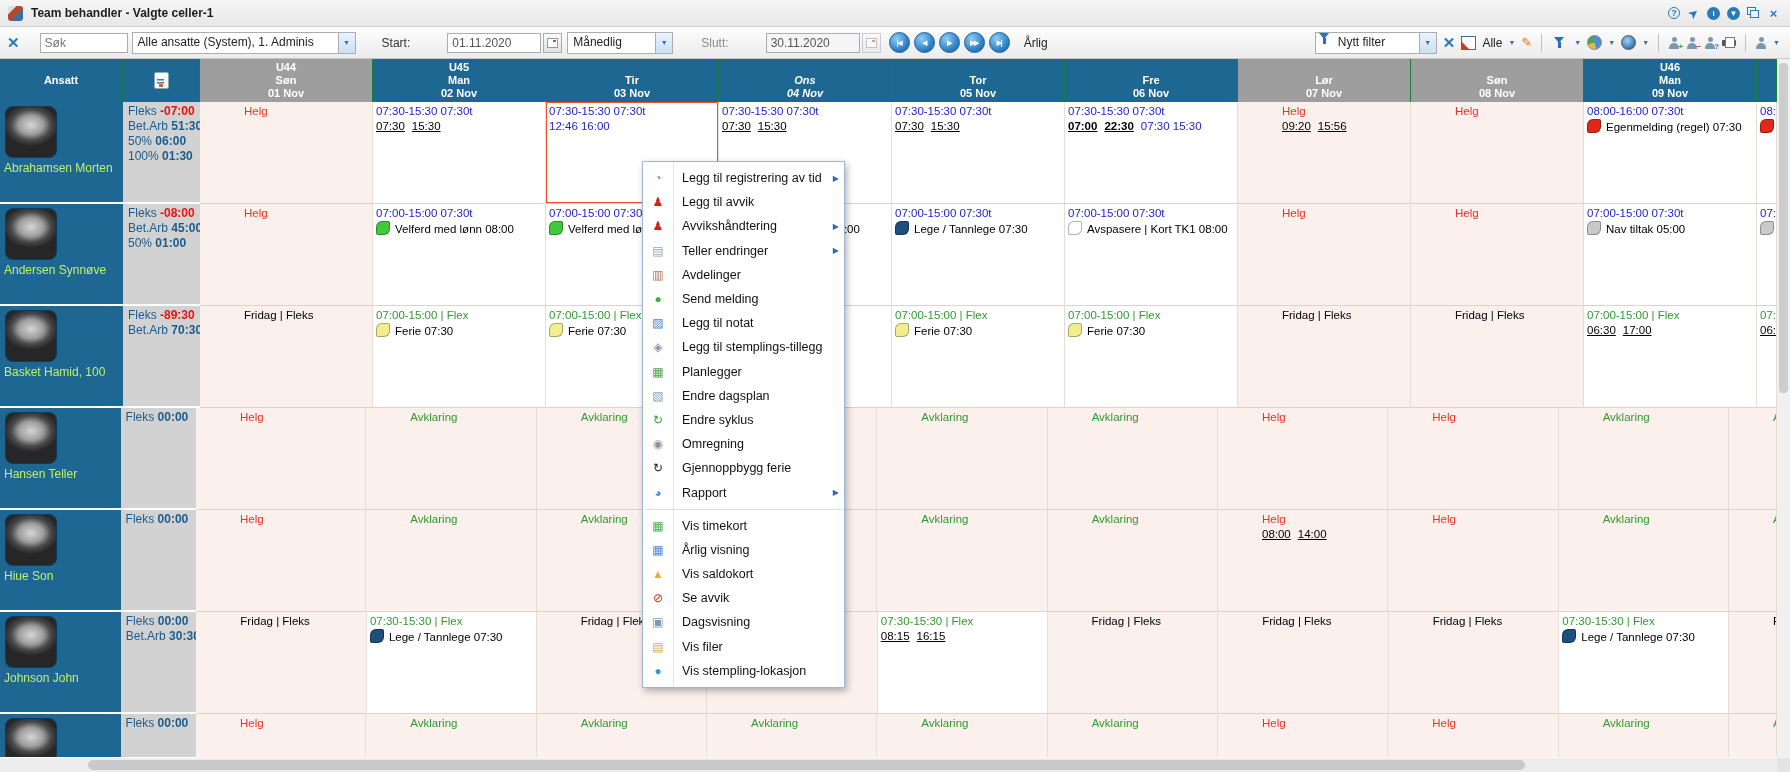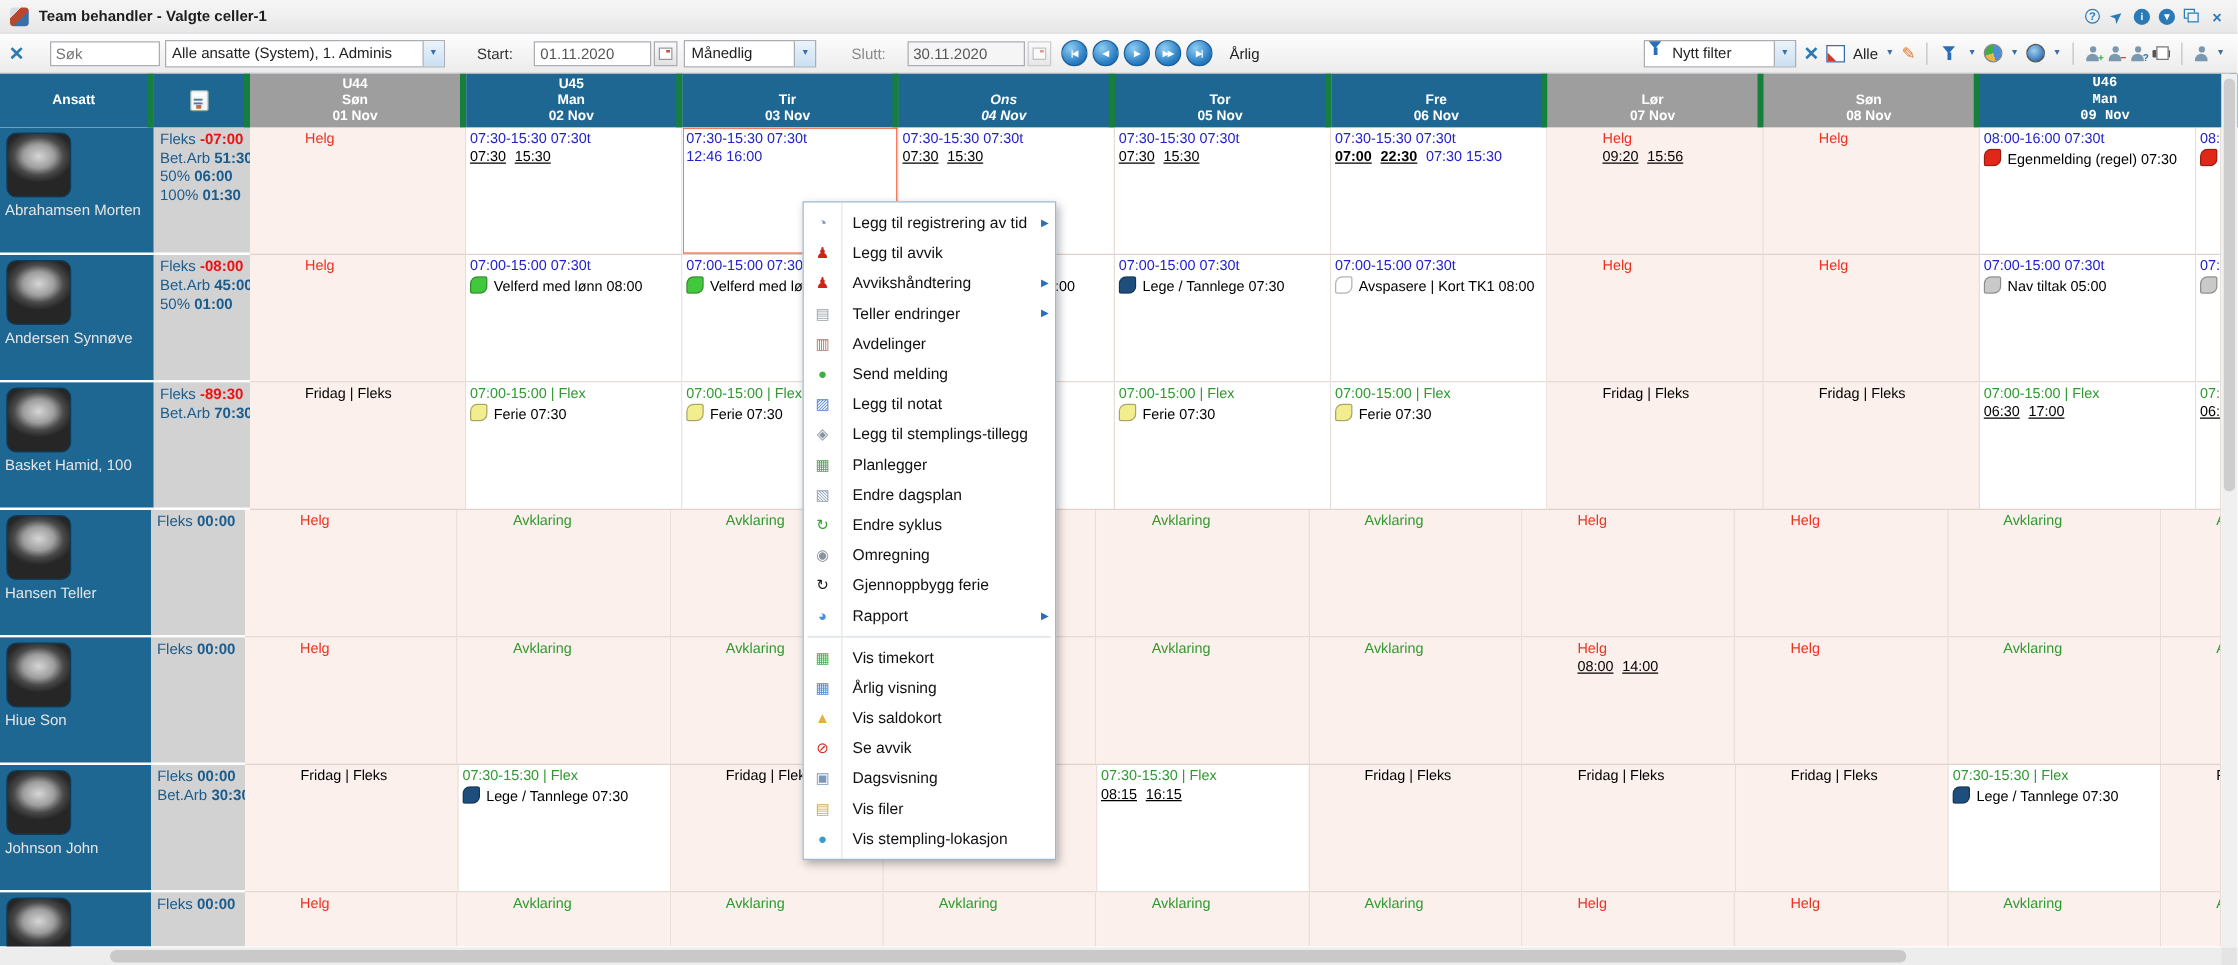--- a/index.html
+++ b/index.html
@@ -33,21 +33,21 @@
   input.tbi{height:18px;border:1px solid #abadb3;font-size:12px;padding:0 4px;color:#555;
     font-family:"Liberation Sans",sans-serif;margin-left:16px;}
   .search{width:78px;}
   .combo{display:flex;align-items:stretch;height:20px;border:1px solid #abadb3;background:#fff;}
   .combo .ctext{padding:2px 5px;white-space:nowrap;overflow:hidden;font-size:12px;color:#222;}
   .combo .carrow{width:16px;background:linear-gradient(#eaf3fb,#cbe0f2);
     border-left:1px solid #abadb3;display:flex;align-items:center;justify-content:center;
     color:#3a6ea5;font-size:7px;}
   .emp-combo{width:222px;margin-left:4px;}
   .emp-combo .ctext{flex:1;}
-  .lbl{margin:0 1px;}
+  .lbl{margin:0 21px;}
   .start-lbl{margin-left:26px;}
   .datebox{width:84px;}
   .calbtn{width:17px;height:18px;border:1px solid #abadb3;margin-left:2px;
     background:linear-gradient(#fafafa,#e2e2e2);display:flex;align-items:center;justify-content:center;}
   .calbtn i{width:9px;height:8px;background:#fff;border:1px solid #999;position:relative;display:block;}
   .calbtn i:after{content:"";position:absolute;right:1px;top:1px;width:3px;height:2px;background:#c85038;}
   .calbtn.dis{opacity:.55;}
   .period-combo{width:104px;margin-left:5px;}
   .period-combo .ctext{flex:1;}
   .dis-input{background:#f5f5f5;color:#9a9a9a;}
@@ -84,34 +84,34 @@
   .badge{position:absolute;right:-3px;bottom:-2px;font-size:8px;font-weight:bold;}
   .b-plus{color:#2fae2f;} .b-minus{color:#d42a1e;} .b-q{color:#2a7ab8;}
   .printer{width:14px;height:11px;position:relative;display:inline-block;}
   .printer:before{content:"";position:absolute;left:0;top:3px;width:14px;height:6px;background:#555;border-radius:1px;}
   .printer:after{content:"";position:absolute;left:3px;top:0;width:8px;height:9px;background:#fff;border:1px solid #777;}
 
   
   .gridheader{position:absolute;left:0;top:59px;height:43px;display:flex;}
   .hd{box-sizing:border-box;background:#1e6793;color:#fff;font-weight:bold;font-size:11px;
     display:flex;flex-direction:column;align-items:center;justify-content:center;
-    border-right:5px solid #15803d;line-height:13px;text-align:center;}
+    border-right:1px solid #15803d;line-height:13px;text-align:center;}
   .hd.weekend{background:#9e9e9e;}
   .hd span{display:block;min-height:13px;}
   .hd-name{width:123px;}
   .hd-counter{width:77px;}
   .counter-ico{width:13px;height:15px;background:#f4f6f8;border:1px solid #8aa;border-radius:2px;
     background-image:linear-gradient(#fff 0 0),linear-gradient(#4a78a8 0 0),linear-gradient(#4a78a8 0 0),linear-gradient(#c86a3a 0 0);
     background-size:9px 2px,7px 1.5px,7px 1.5px,4px 3px;background-repeat:no-repeat;
     background-position:2px 2px,2px 6px,2px 9px,4px 11px;}
 
   
   .rows{position:absolute;left:0;top:102px;width:1777px;height:655px;overflow:hidden;}
   .row{display:flex;height:102px;}
-  .namecell{box-sizing:border-box;width:123px;background:#1e6793;color:#e5e5e5;font-size:12px;
+  .namecell{box-sizing:border-box;width:123px;background:#1e6793;color:#bef264;font-size:12px;
     padding:3px 4px;border-bottom:2px solid #fff;overflow:hidden;}
   .avatar{width:50px;height:50px;border-radius:8px;margin:1px 0 3px 1px;
     background:radial-gradient(ellipse 55% 42% at 50% 36%,#d6d6d6 0%,#9d9d9d 45%,#4a4a4a 72%,#262626 100%),#303030;
     border:1px solid #0e3c5c;}
   .pname{line-height:14px;}
   .statscell{box-sizing:border-box;width:77px;background:#d2d2d2;font-size:12px;line-height:15px;
     padding:2px 0 0 5px;border-bottom:2px solid #fff;color:#1b5c8e;overflow:hidden;white-space:nowrap;}
   .statscell .v{font-weight:bold;}
   .statscell .neg{color:#ee1111;}
   .cell{box-sizing:border-box;width:173px;border-right:1px solid #e6ddd7;border-bottom:1px solid #ddd2cc;
@@ -270,21 +270,21 @@
       <div class="hd weekend" style="width: 173px;">
         <span>&nbsp;</span>
         <span>Lør</span>
         <span>07 Nov</span>
       </div>
       <div class="hd weekend" style="width: 173px;">
         <span>&nbsp;</span>
         <span>Søn</span>
         <span>08 Nov</span>
       </div>
-      <div class="hd" style="width: 205px; font-family: Liberation Mono, monospace;">
+      <div class="hd" style="width: 173px;">
         <span>U46</span>
         <span>Man</span>
         <span>09 Nov</span>
       </div>
       <div class="hd" style="width: 20px;">
         <span>&nbsp;</span>
         <span>&nbsp;</span>
         <span>&nbsp;</span>
       </div>
     </div>

